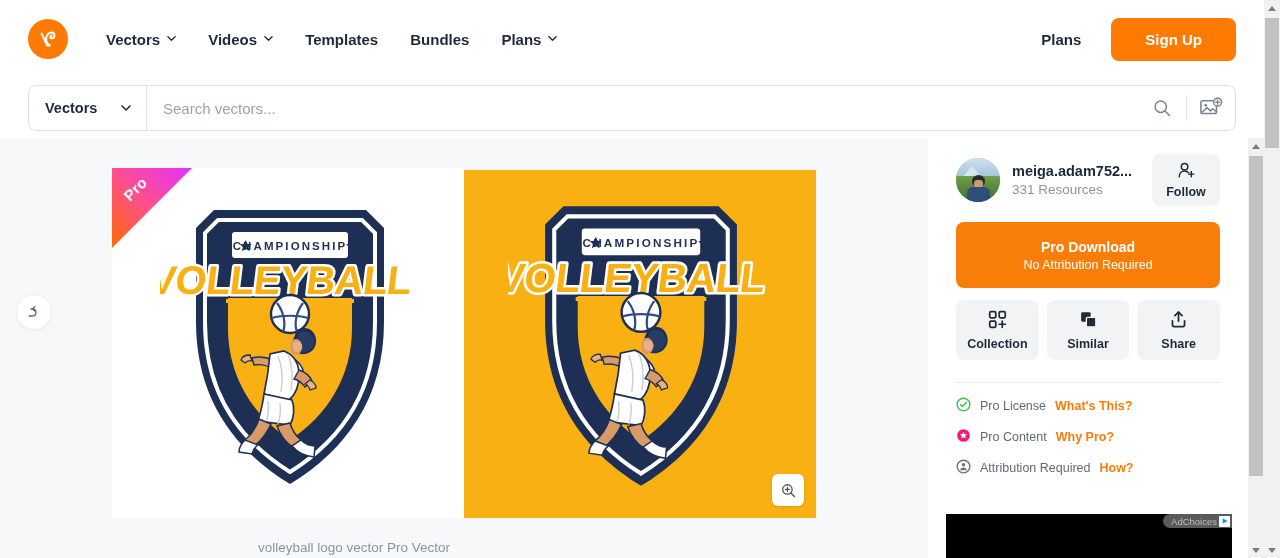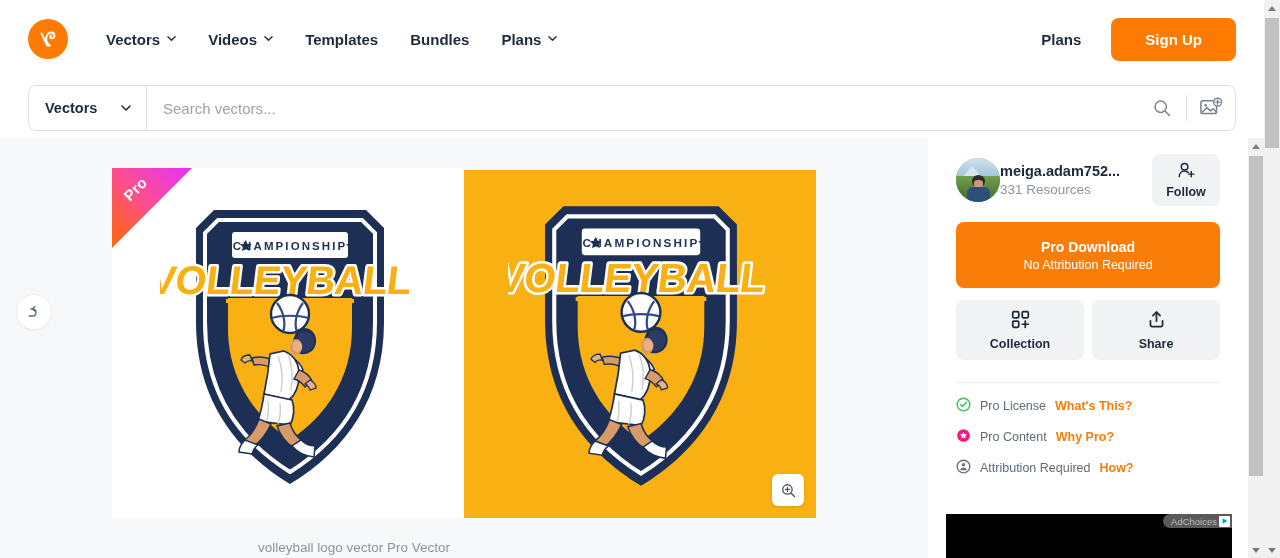--- a/index.html
+++ b/index.html
@@ -129,21 +129,21 @@
 
   
   .art-l { position: absolute; left: 48px; top: 34px; width: 260px; height: 290px; }
   .art-r { position: absolute; left: 44px; top: 28px; width: 266px; height: 296px; }
 
   
   .sidebar {
     position: absolute; left: 928px; top: 0; width: 320px; height: 420px;
     background: #fff; padding: 16px 28px 0 28px;
   }
-  .author-row { display: flex; align-items: center; }
+  .author-row { display: flex; align-items: center; gap: 12px; }
   .avatar {
     width: 44px; height: 44px; border-radius: 50%; flex: 0 0 auto;
     overflow: hidden; position: relative; background: #7fa0b8;
   }
   .avatar .sky { position:absolute; left:0; top:0; width:100%; height:46%; background:linear-gradient(#cfe2ef,#9fc3d8); }
   .avatar .mtn { position:absolute; left:4px; top:8px; width:0;height:0; border-left:12px solid transparent; border-right:12px solid transparent; border-bottom:14px solid #d7e6ef;}
   .avatar .hill{ position:absolute; left:0; top:40%; width:100%; height:60%; background:linear-gradient(#6fa04a,#3f6b2c); }
   .avatar .head{ position:absolute; left:16px; top:17px; width:13px;height:12px; border-radius:50% 50% 45% 45%; background:#2b2b2b;}
   .avatar .face{ position:absolute; left:18px; top:22px; width:9px;height:8px; border-radius:40%; background:#c99a78;}
   .avatar .body{ position:absolute; left:11px; top:29px; width:23px;height:16px; border-radius:6px 6px 0 0; background:#2f4f7a;}
@@ -472,20 +472,29 @@
             <svg width="19" height="19" viewBox="0 0 22 22">
               <rect x="2" y="2" width="7" height="7" rx="1.4" fill="none" stroke="#1e2a3a" stroke-width="2"></rect>
               <rect x="13" y="2" width="7" height="7" rx="1.4" fill="none" stroke="#1e2a3a" stroke-width="2"></rect>
               <rect x="2" y="13" width="7" height="7" rx="1.4" fill="none" stroke="#1e2a3a" stroke-width="2"></rect>
               <path d="M16.5 13 V20 M13 16.5 H20" stroke="#1e2a3a" stroke-width="2" stroke-linecap="round"></path>
             </svg>
           </span>
           <span>Collection</span>
         </button>
 
+        <button class="action-btn">
+          <span>
+            <svg width="19" height="19" viewBox="0 0 22 22">
+              <rect x="2.5" y="2.5" width="11" height="11" rx="1.6" fill="#1e2a3a"></rect>
+              <rect x="8.5" y="8.5" width="11" height="11" rx="1.6" fill="#1e2a3a" stroke="#f2f3f5" stroke-width="1.6"></rect>
+            </svg>
+          </span>
+          <span>Similar</span>
+        </button>
 
         <button class="action-btn">
           <span>
             <svg width="19" height="19" viewBox="0 0 22 22">
               <path d="M11 2.5 V13" stroke="#1e2a3a" stroke-width="2" stroke-linecap="round"></path>
               <path d="M6.8 6.6 L11 2.4 L15.2 6.6" fill="none" stroke="#1e2a3a" stroke-width="2" stroke-linecap="round" stroke-linejoin="round"></path>
               <path d="M4 12.5 V17.2 C4 18.3 4.8 19.2 5.9 19.2 H16.1 C17.2 19.2 18 18.3 18 17.2 V12.5" fill="none" stroke="#1e2a3a" stroke-width="2" stroke-linecap="round"></path>
             </svg>
           </span>
           <span>Share</span>

